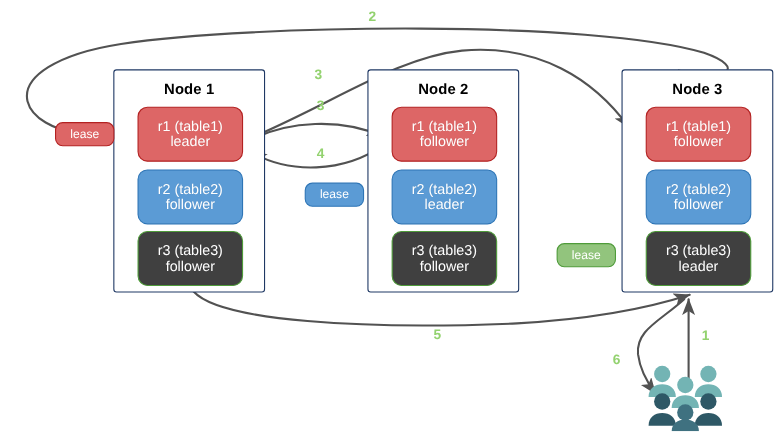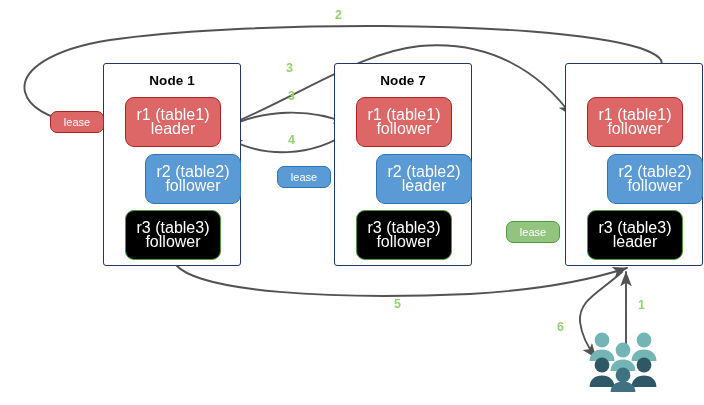--- a/index.html
+++ b/index.html
@@ -47,29 +47,29 @@
   }
   .replica {
     position: absolute;
     box-sizing: border-box;
     border-radius: 9px;
     display: flex;
     flex-direction: column;
     align-items: center;
     justify-content: center;
     color: #ffffff;
-    font-size: 16px;
+    font-size: 13px;
     line-height: 14px;
     text-align: center;
     text-shadow: 0 0 1px rgba(0,0,0,0.10);
   }
   .replica .ln { display: block; }
   .rep-red   { background: #dd6666; border: 1.6px solid #b32222; }
-  .rep-blue  { background: #5b9bd5; border: 1.6px solid #2e75b6; margin-left: 20px; }
-  .rep-green { background: #000000; border: 1.6px solid #4f9b3a; }
+  .rep-blue  { background: #5b9bd5; border: 1.6px solid #2e75b6; }
+  .rep-green { background: #404040; border: 1.6px solid #4f9b3a; }
 
   .lease {
     position: absolute;
     box-sizing: border-box;
     border-radius: 7px;
     display: flex;
     align-items: center;
     justify-content: center;
     color: #ffffff;
     font-size: 11px;
@@ -130,36 +130,37 @@
       <span class="ln">r2 (table2)</span>
       <span class="ln">follower</span>
     </div>
     <div class="replica rep-green" style="left:21px; top:146px; width:96px; height:50px;">
       <span class="ln">r3 (table3)</span>
       <span class="ln">follower</span>
     </div>
   </div>
 
   <div class="node" style="left:334px; top:63px; width:138px; height:203px;">
-    <div class="node-title">Node 7</div>
+    <div class="node-title">Node 2</div>
     <div class="replica rep-red" style="left:21px; top:33px; width:96px; height:50px;">
       <span class="ln">r1 (table1)</span>
       <span class="ln">follower</span>
     </div>
     <div class="replica rep-blue" style="left:21px; top:90px; width:96px; height:50px;">
       <span class="ln">r2 (table2)</span>
       <span class="ln">leader</span>
     </div>
     <div class="replica rep-green" style="left:21px; top:146px; width:96px; height:50px;">
       <span class="ln">r3 (table3)</span>
       <span class="ln">follower</span>
     </div>
   </div>
 
   <div class="node" style="left:565px; top:63px; width:138px; height:203px;">
+    <div class="node-title">Node 3</div>
     <div class="replica rep-red" style="left:21px; top:33px; width:96px; height:50px;">
       <span class="ln">r1 (table1)</span>
       <span class="ln">follower</span>
     </div>
     <div class="replica rep-blue" style="left:21px; top:90px; width:96px; height:50px;">
       <span class="ln">r2 (table2)</span>
       <span class="ln">follower</span>
     </div>
     <div class="replica rep-green" style="left:21px; top:146px; width:96px; height:50px;">
       <span class="ln">r3 (table3)</span>

